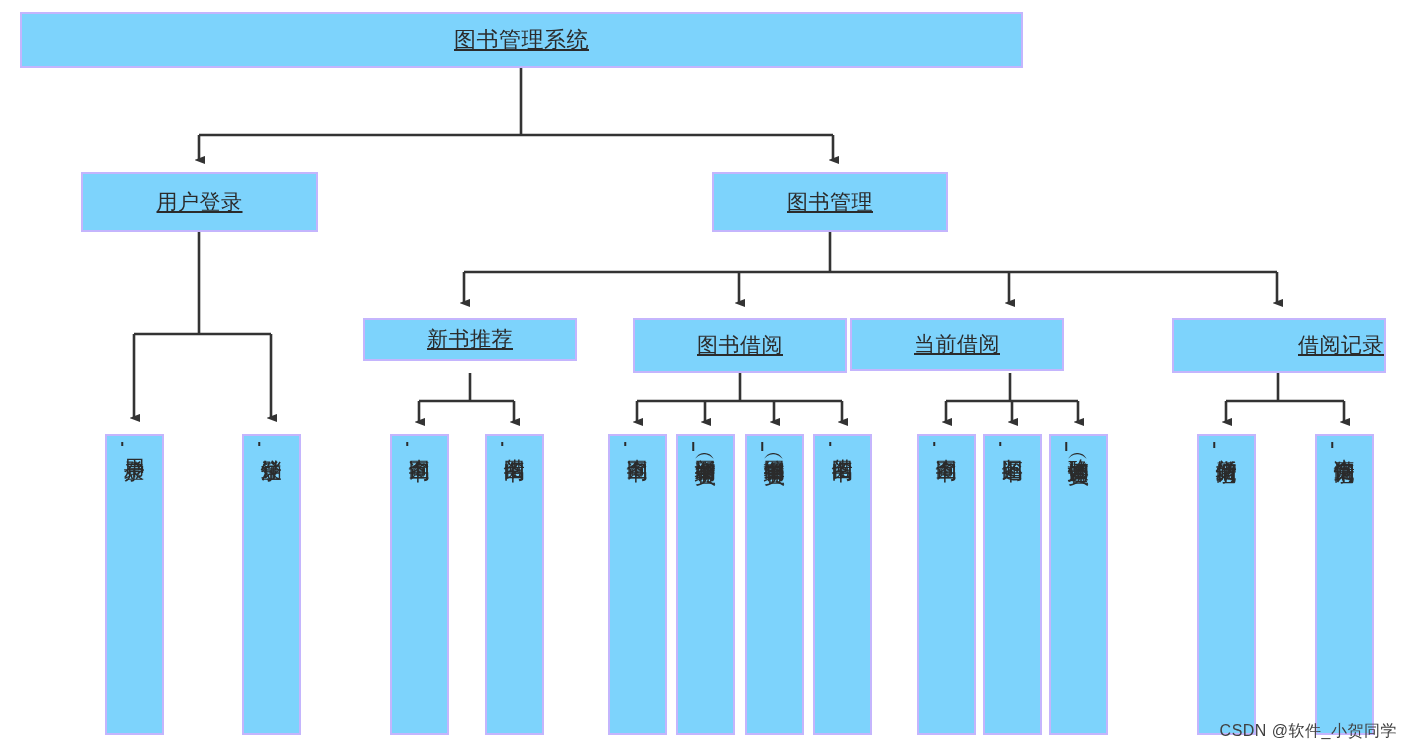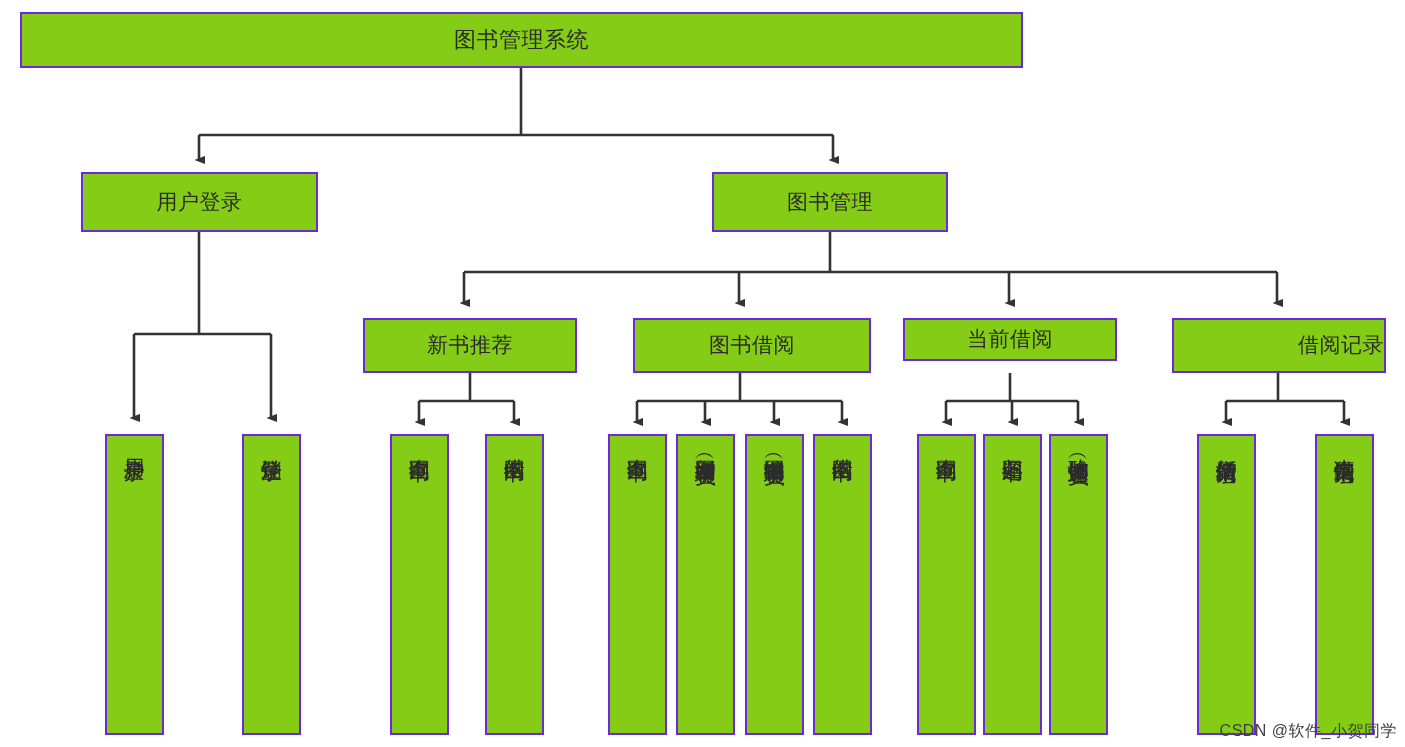--- a/index.html
+++ b/index.html
@@ -22,26 +22,27 @@
     position: absolute;
     left: 0;
     top: 0;
     width: 1405px;
     height: 747px;
     pointer-events: none;
   }
   .node {
     position: absolute;
     box-sizing: border-box;
-    background: #84cc16;
-    border: 2px solid #6d28d9;
+    background: #7dd3fc;
+    border: 2px solid #c4b5fd;
     display: flex;
     align-items: center;
     justify-content: center;
     color: #2b2b2b;
+    text-decoration: underline;
   }
   .node .label {
     display: block;
     text-align: center;
     line-height: 1.18;
     letter-spacing: 0.5px;
   }
   
   .node.horiz .label {
     writing-mode: horizontal-tb;
@@ -132,27 +133,27 @@
     <span class="label">图书管理系统</span>
   </div>
 
   <div class="node horiz" style="left:81px; top:172px; width:237px; height:60px;">
     <span class="label">用户登录</span>
   </div>
   <div class="node horiz" style="left:712px; top:172px; width:236px; height:60px;">
     <span class="label">图书管理</span>
   </div>
 
-  <div class="node horiz" style="left:363px; top:318px; width:214px; height:55px;">
+  <div class="node horiz" style="left:363px; top:318px; width:214px; height:43px;">
     <span class="label">新书推荐</span>
   </div>
-  <div class="node horiz" style="left:633px; top:318px; width:238px; height:55px;">
+  <div class="node horiz" style="left:633px; top:318px; width:214px; height:55px;">
     <span class="label">图书借阅</span>
   </div>
-  <div class="node horiz" style="left:903px; top:318px; width:214px; height:43px;">
+  <div class="node horiz" style="left:850px; top:318px; width:214px; height:53px;">
     <span class="label">当前借阅</span>
   </div>
   <div class="node horiz" style="left:1172px; top:318px; width:214px; height:55px;justify-content:flex-end;">
     <span class="label">借阅记录</span>
   </div>
 
   <div class="node vert" style="left:105px; top:434px; width:59px; height:301px;">
     <span class="label">用户登录</span>
   </div>
   <div class="node vert" style="left:242px; top:434px; width:59px; height:301px;">

